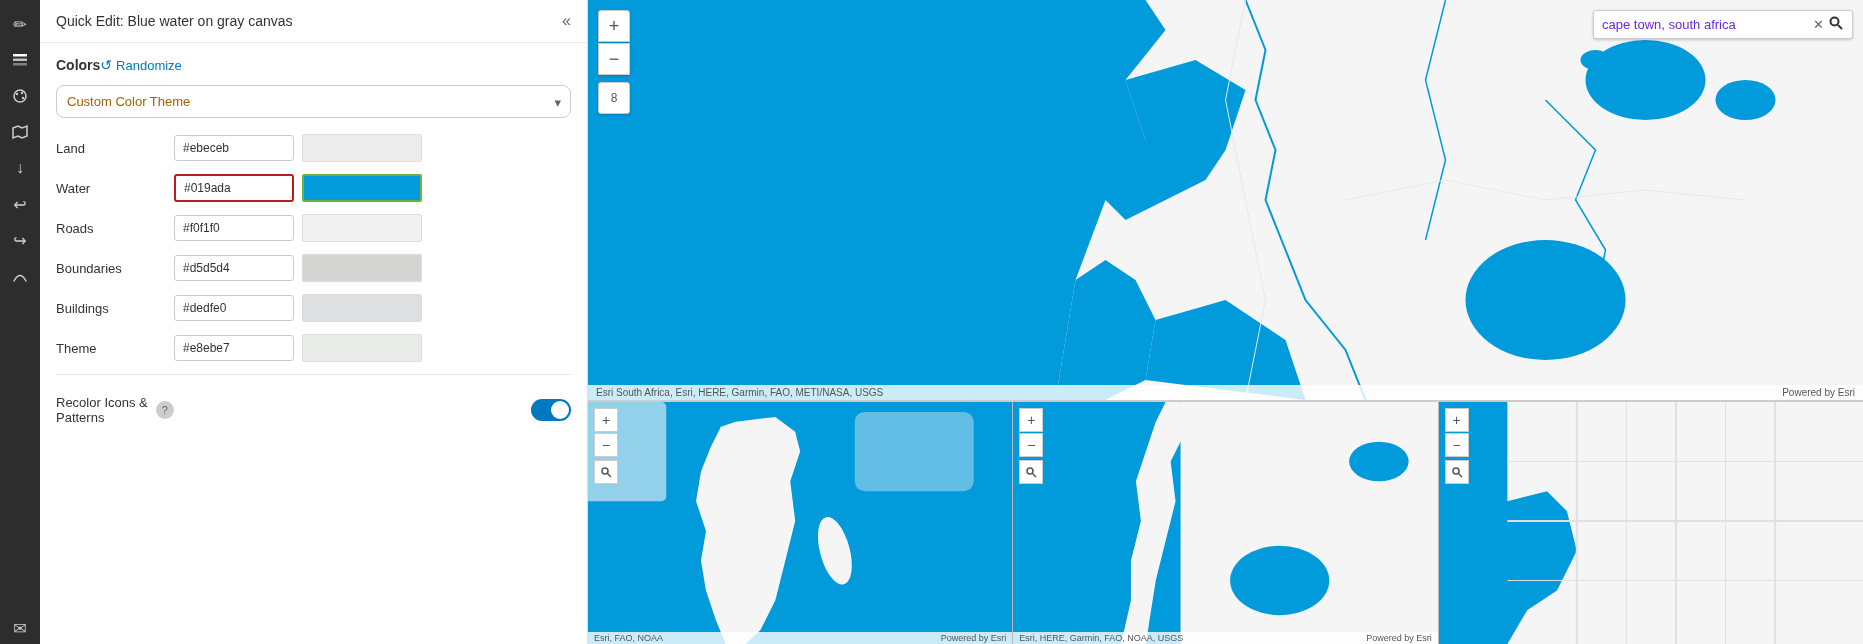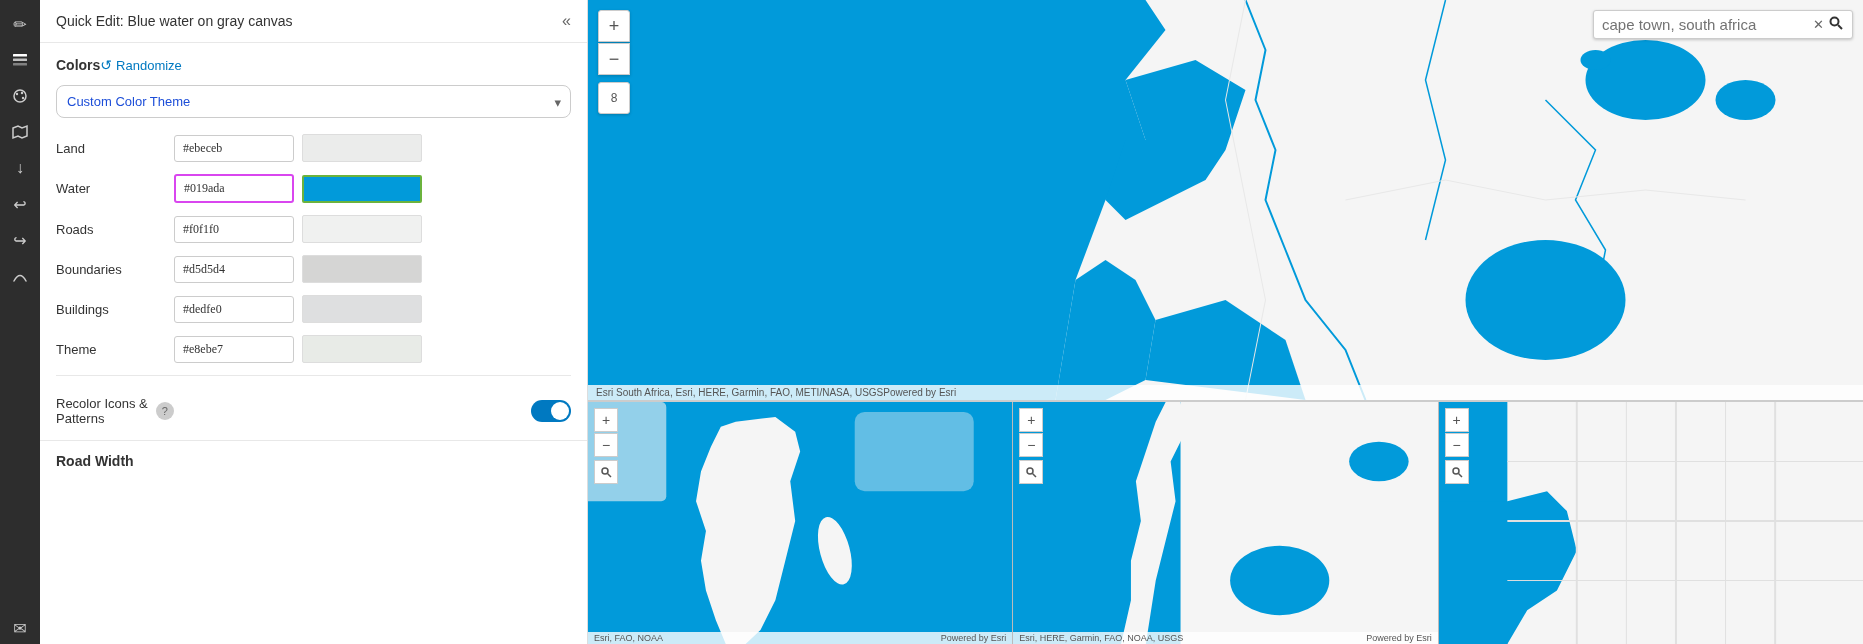--- a/index.html
+++ b/index.html
@@ -89,21 +89,21 @@
     .theme-select-wrapper {
       position: relative;
       margin-bottom: 16px;
     }
     .theme-select {
       width: 100%;
       padding: 8px 28px 8px 10px;
       border: 1px solid #ccc;
       border-radius: 8px;
       font-size: 13px;
-      color: #1d4ed8;
+      color: #a16207;
       background: #fff;
       appearance: none;
       cursor: pointer;
     }
     .select-arrow {
       position: absolute;
       right: 10px;
       top: 50%;
       transform: translateY(-50%);
       pointer-events: none;
@@ -121,25 +121,25 @@
       font-size: 13px;
       color: #333;
     }
     .color-hex-input {
       width: 120px;
       padding: 5px 8px;
       border: 1px solid #ccc;
       border-radius: 3px;
       font-size: 12px;
       color: #333;
-      font-family: Liberation Serif, serif;
+      font-family: Liberation Sans, sans-serif;
       background: #fff;
     }
     .color-hex-input.active-border {
-      border: 2px solid #d946ef;
+      border: 2px solid #b91c1c;
       outline: none;
     }
     .color-swatch {
       width: 120px;
       height: 28px;
       border-radius: 2px;
       cursor: pointer;
       border: 1px solid #ddd;
     }
     .color-swatch.active-border {
@@ -277,22 +277,22 @@
       border-radius: 3px;
       padding: 4px 8px;
       width: 260px;
       box-shadow: 0 1px 3px rgba(0,0,0,0.2);
       z-index: 5;
     }
     .search-input {
       border: none;
       outline: none;
       flex: 1;
-      font-size: 15px;
-      color: #737373;
+      font-size: 13px;
+      color: #6d28d9;
     }
     .search-clear {
       cursor: pointer;
       color: #666;
       margin-right: 4px;
     }
     .search-icon-btn {
       cursor: pointer;
       color: #333;
     }
@@ -301,20 +301,21 @@
     .map-attribution {
       position: absolute;
       bottom: 0;
       left: 0;
       right: 0;
       background: rgba(255,255,255,0.8);
       font-size: 10px;
       color: #555;
       padding: 2px 8px;
       display: flex;
+      justify-content: space-between;
     }
 
     
     .thumbnails-row {
       display: flex;
       height: 244px;
       border-top: 2px solid #ccc;
     }
     .thumbnail {
       flex: 1;
@@ -487,23 +488,20 @@
       <div class="recolor-left">
         <span class="recolor-label">Recolor Icons &amp;<br>Patterns</span>
         <div class="help-icon">?</div>
       </div>
       <div class="toggle">
         <div class="toggle-knob"></div>
       </div>
     </div>
   </div>
 
-  <div class="road-width-section">
-    <span class="road-width-title">Road Width</span>
-  </div>
 </div>
 
 <div class="map-area">
 
   <div class="map-main">
     
     <svg class="map-svg" viewBox="0 0 1360 400" preserveAspectRatio="xMidYMid slice">
 
       <rect width="1360" height="400" fill="#f5f5f5"></rect>
 

